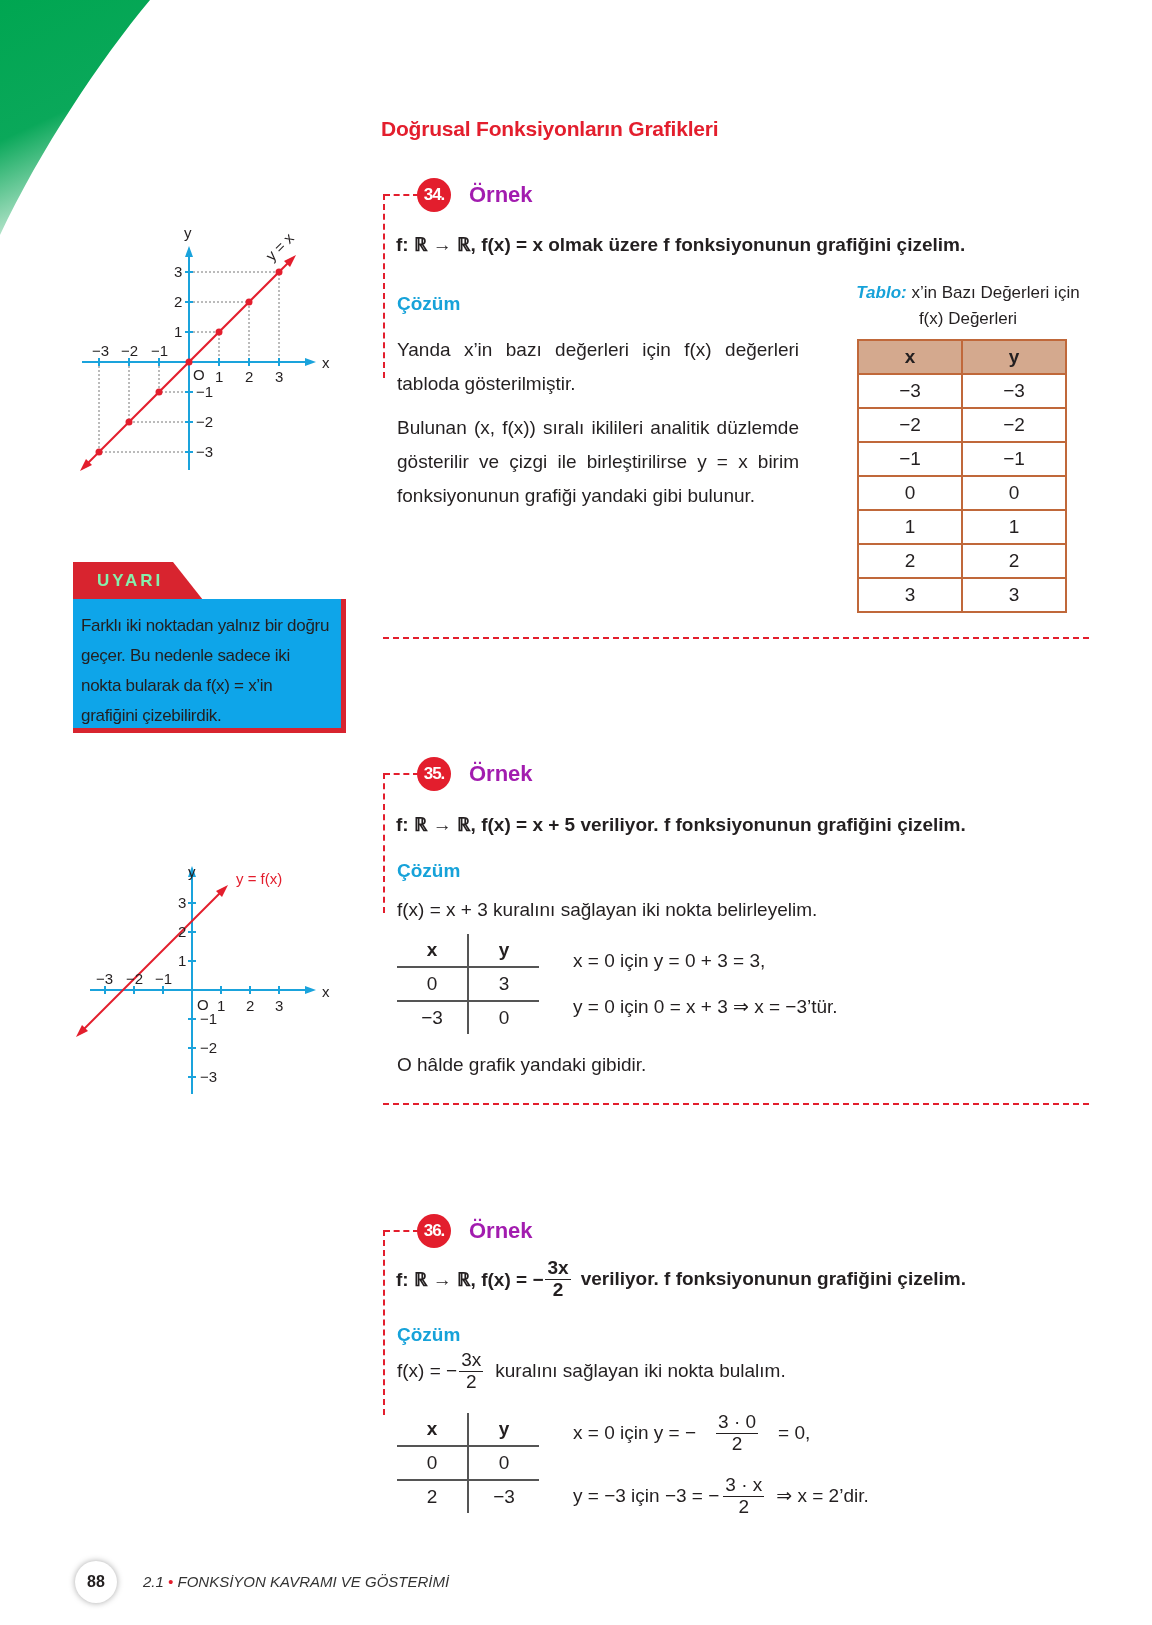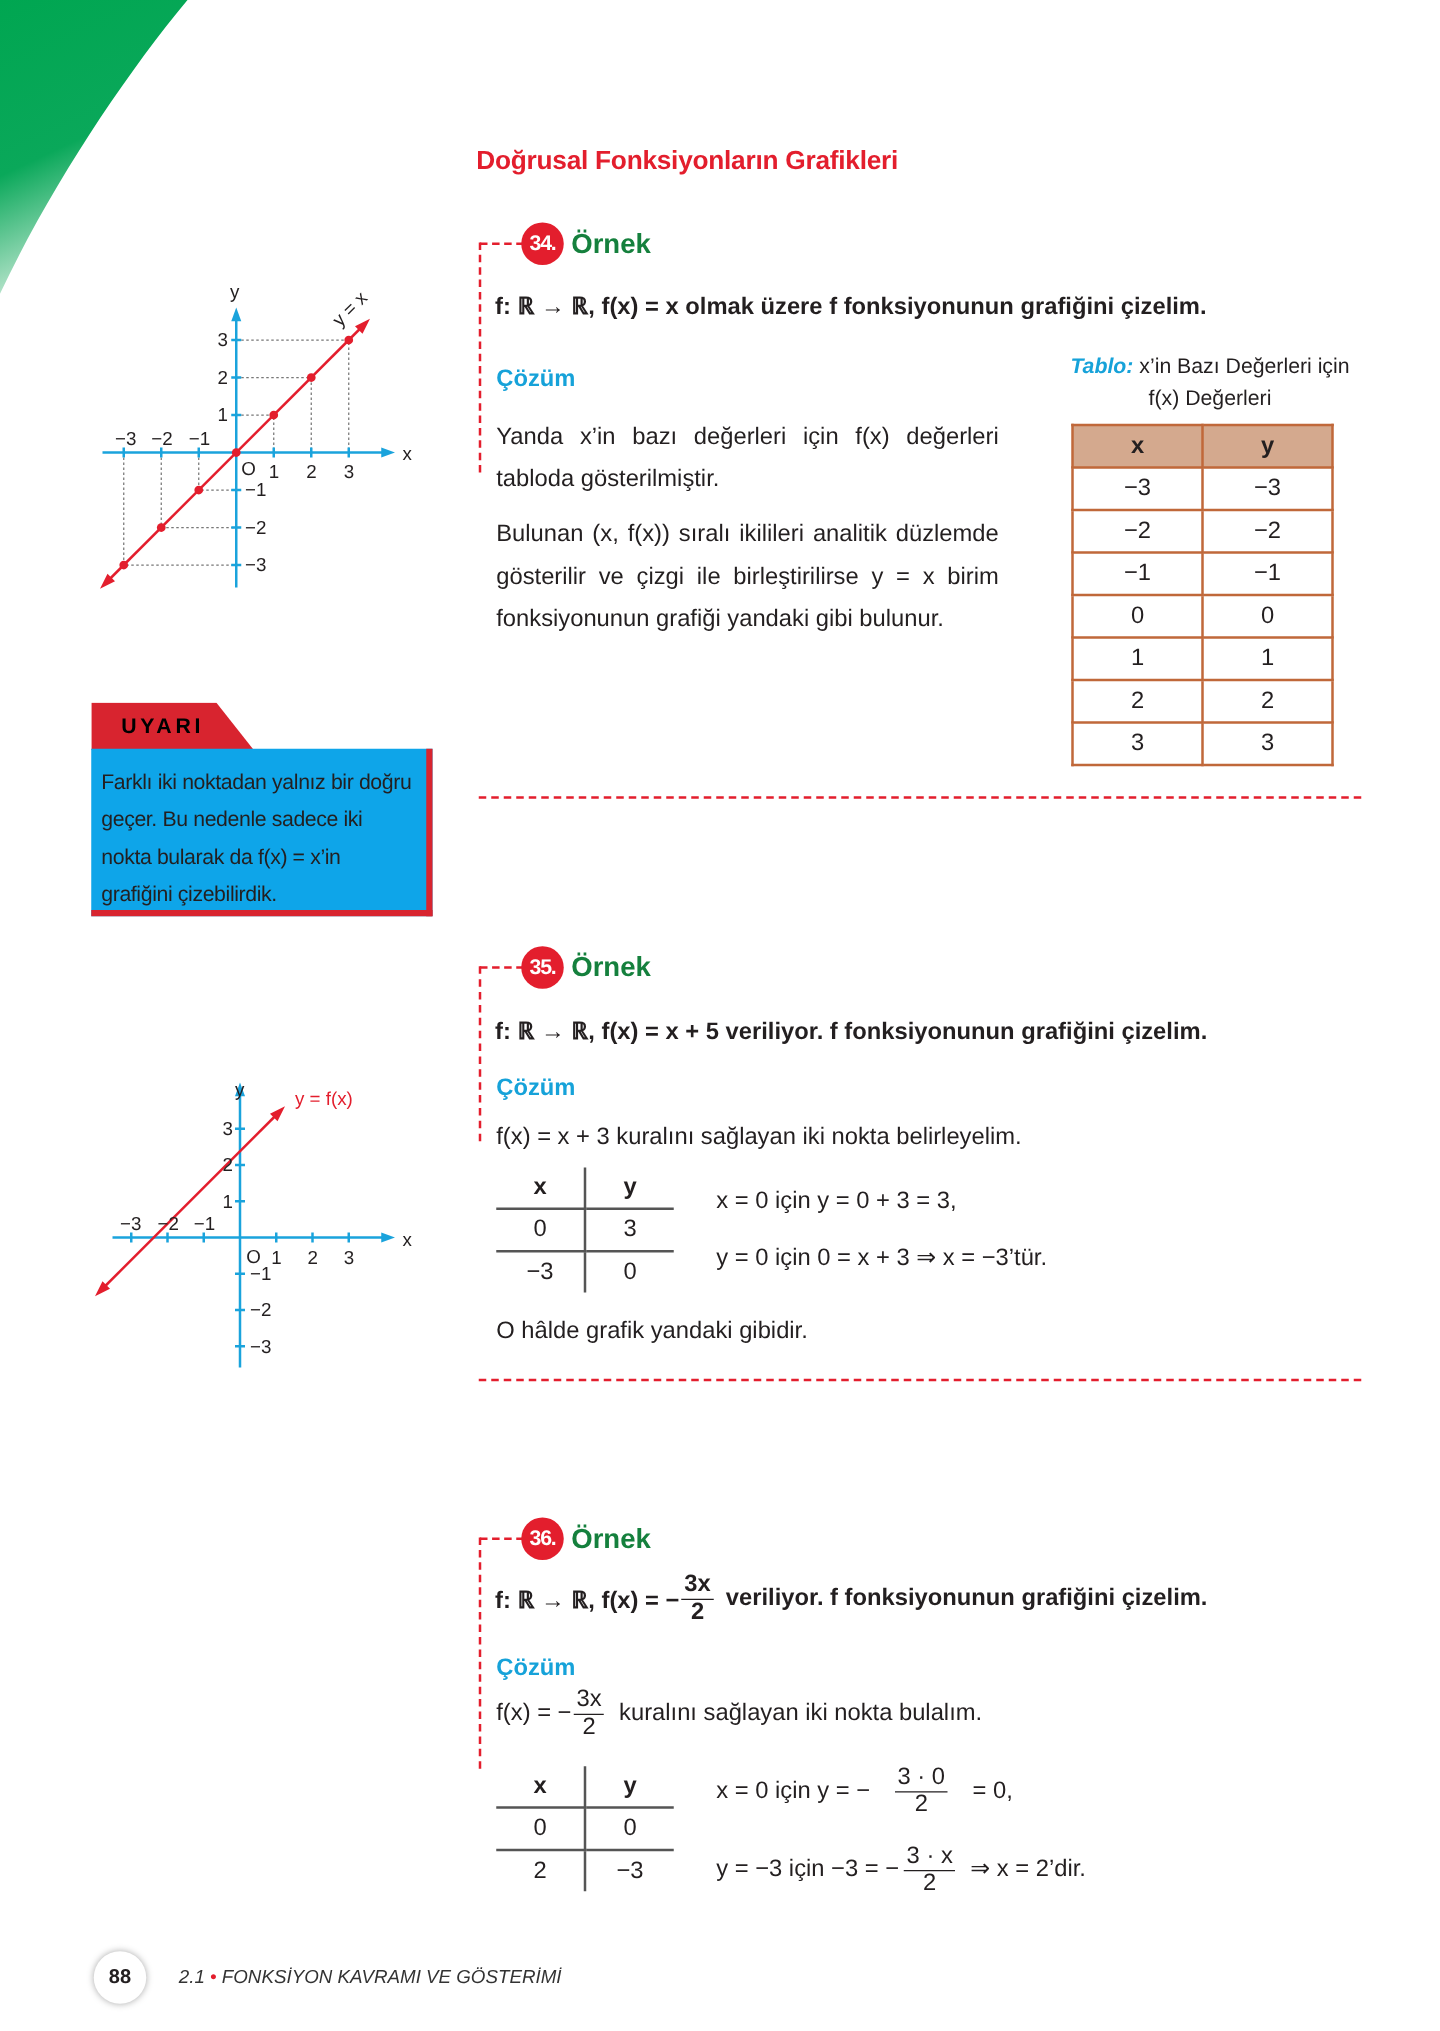--- a/index.html
+++ b/index.html
@@ -4,38 +4,38 @@
 <style>
   html, body { margin:0; padding:0; }
   body { width:1152px; height:1625px; position:relative; background:#fff; overflow:hidden;
          font-family:"Liberation Sans", sans-serif; color:#231f20; }
   .abs { position:absolute; }
   .corner { position:absolute; left:0; top:0; width:400px; height:260px; }
   .title { left:381px; top:117px; font-size:21px; font-weight:bold; color:#e31e2d; letter-spacing:-0.2px; }
   .ex-head { display:flex; align-items:center; }
   .ex-badge { width:34px; height:34px; border-radius:50%; background:#e31e2d; color:#fff; font-weight:bold;
               font-size:17px; display:flex; align-items:center; justify-content:center; letter-spacing:-1px; }
-  .ex-label { color:#15803d; font-size:22px; font-weight:bold; margin-left:6px; }
+  .ex-label { color:#a21caf; font-size:22px; font-weight:bold; margin-left:18px; }
   .dash-h { border-top:2px dashed #e31e2d; height:0; }
   .dash-v { border-left:2px dashed #e31e2d; width:0; }
   .stmt { font-size:19px; font-weight:bold; white-space:nowrap; }
   .cozum { color:#16a2d9; font-size:19px; font-weight:bold; }
   .body-text { font-size:19px; line-height:34px; color:#231f20; }
   .just { text-align:justify; text-align-last:left; }
   .tcap { font-size:17px; text-align:center; line-height:26px; }
   .tcap b { color:#16a2d9; font-style:italic; }
   table.vt { border-collapse:collapse; }
   table.vt td, table.vt th { border:2px solid #c0683a; width:100px; height:30px; text-align:center; font-size:19px; font-weight:normal; }
   table.vt th { background:#d4a98e; font-weight:bold; }
   table.st { border-collapse:collapse; }
   table.st td, table.st th { width:68px; height:30px; text-align:center; font-size:19px; font-weight:normal; }
   table.st th { font-weight:bold; border-bottom:2px solid #555; }
   table.st tr:nth-child(2) td { border-bottom:2px solid #555; }
   table.st td:first-child, table.st th:first-child { border-right:2px solid #555; }
-  .uyari-tab { left:73px; top:562px; width:130px; height:38px; background:#d8242f; color:#000000; font-weight:bold; font-size:17px;
+  .uyari-tab { left:73px; top:562px; width:130px; height:38px; background:#d8242f; color:#86efac; font-weight:bold; font-size:17px;
                letter-spacing:3px; display:flex; align-items:center; padding-left:24px; box-sizing:border-box;
                clip-path:polygon(0 0, 100px 0, 130px 38px, 0 38px); }
   .uyari-box { left:73px; top:599px; width:273px; height:134px; background:#0ea5e9; border-right:5px solid #d8242f; border-bottom:5px solid #d8242f;
                box-sizing:border-box; padding:12px 8px 0 8px; font-size:17px; line-height:30px; font-family:"Liberation Sans", sans-serif;
                transform-origin:left; letter-spacing:-0.3px; }
   .frac { display:inline-flex; flex-direction:column; align-items:center; vertical-align:middle; line-height:1.1; }
   .frac .n { border-bottom:1.5px solid #231f20; padding:0 2px; }
   .footer-num { left:75px; top:1561px; width:42px; height:42px; border-radius:50%; background:#fff; box-shadow:0 0 6px rgba(0,0,0,0.35);
                 display:flex; align-items:center; justify-content:center; font-weight:bold; font-size:16px; }
   .footer-txt { left:143px; top:1573px; font-size:15px; font-style:italic; color:#333; }

